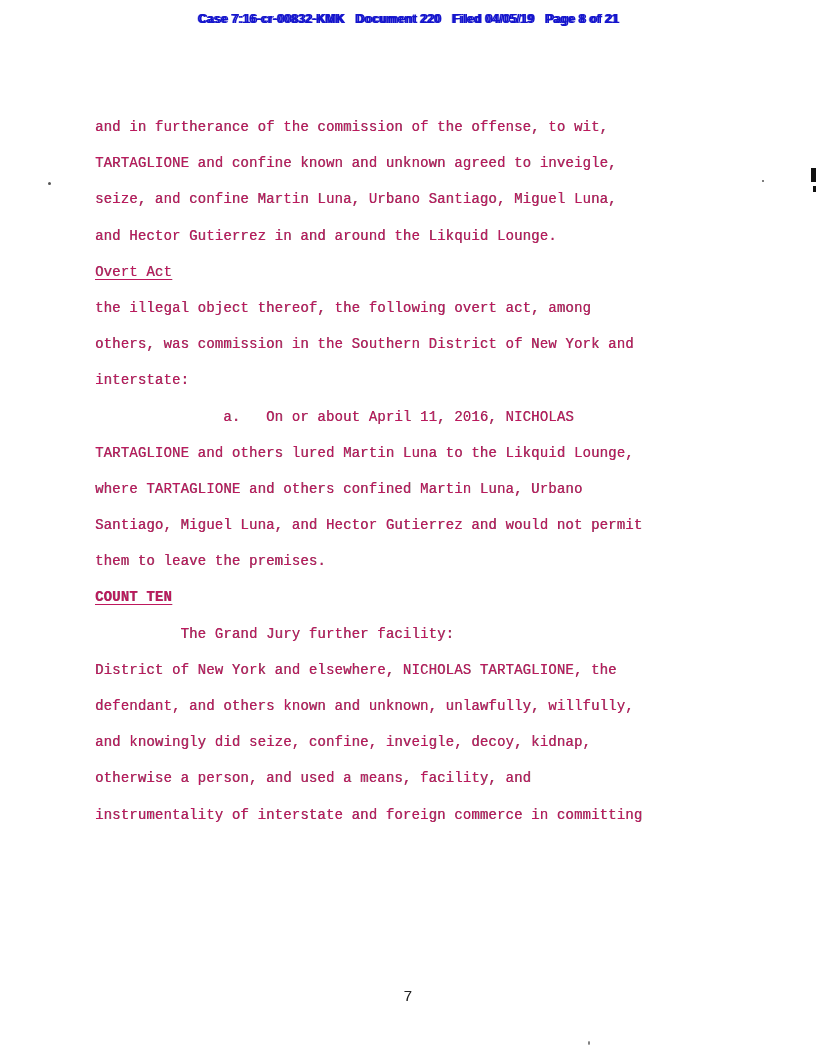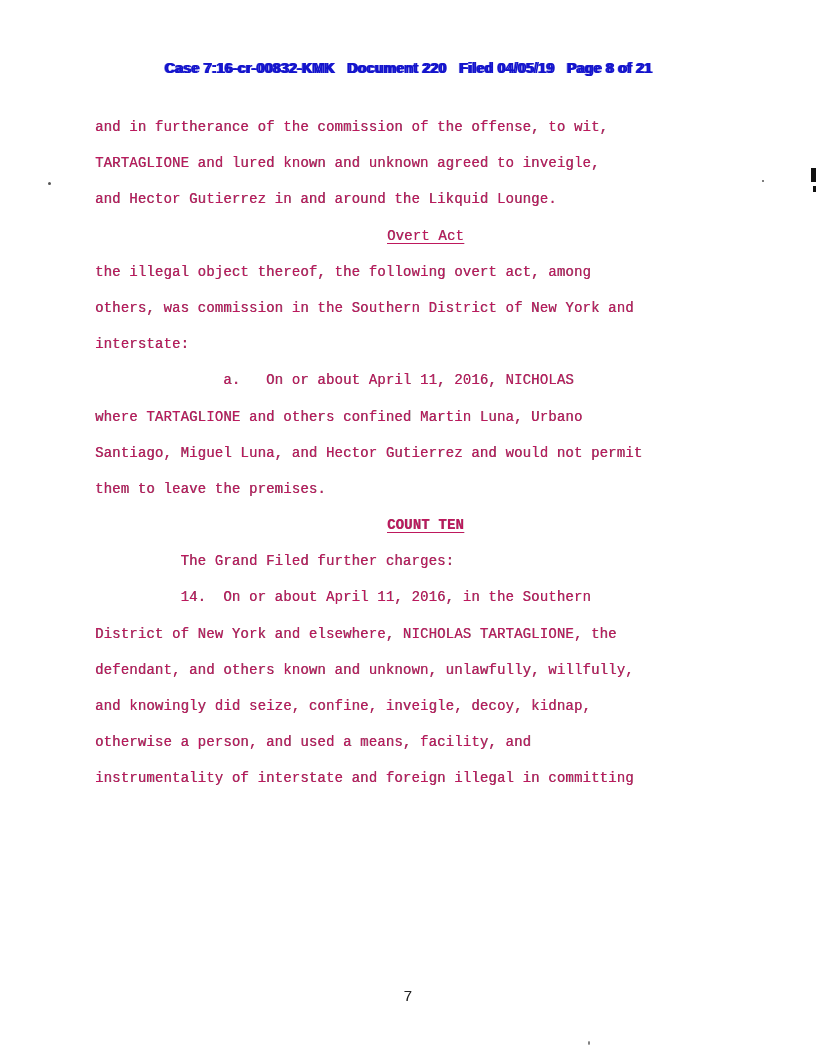--- a/index.html
+++ b/index.html
@@ -17,45 +17,44 @@
     font-family: "Liberation Mono", "DejaVu Sans Mono", monospace;
     color: #1a1a1a;
   }
   .case-header {
     position: absolute;
     top: 12px;
     left: 0;
     width: 100%;
     text-align: center;
     font-family: "Liberation Sans", "DejaVu Sans", sans-serif;
-    font-size: 14px;
+    font-size: 12px;
     font-weight: bold;
     letter-spacing: 0.3px;
     color: #1414cc;
     white-space: pre;
     
     text-shadow: 1.6px 0 0 #1414cc, -0.6px 0 0 rgba(20,20,204,0.55);
-    margin-top: 48px;
   }
   .doc-body {
     position: absolute;
     top: 109px;
     left: 95px;
     right: 60px;
   }
   .line {
     white-space: pre;
     font-size: 14px;
     line-height: 36.2px;
     height: 36.2px;
     letter-spacing: 0.15px;
     color: #be185d;
     text-shadow: 0.4px 0 0 rgba(34,34,34,0.6); 
   }
-  .line.center { text-align: center; }
+  .line.center { text-align: left; }
   .line.underline { text-decoration: underline; text-underline-offset: 3px; }
   .line.bold { font-weight: bold; text-decoration: underline; }
   .page-number {
     position: absolute;
     top: 988px;
     left: 0;
     width: 100%;
     text-align: center;
     font-size: 15.5px;
     color: #222222;
@@ -79,38 +78,39 @@
 </style>
 </head>
 <body>
 
 <div class="page">
 
   <div class="case-header">Case 7:16-cr-00832-KMK   Document 220   Filed 04/05/19   Page 8 of 21</div>
 
   <div class="doc-body" id="doc-body">
       <div class="line">and in furtherance of the commission of the offense, to wit,</div>
-      <div class="line">TARTAGLIONE and lured known and unknown agreed to inveigle,</div>
+      <div class="line">TARTAGLIONE and confine known and unknown agreed to inveigle,</div>
+      <div class="line">seize, and confine Martin Luna, Urbano Santiago, Miguel Luna,</div>
       <div class="line">and Hector Gutierrez in and around the Likquid Lounge.</div>
       <div class="line center underline">Overt Act</div>
       <div class="line">the illegal object thereof, the following overt act, among</div>
       <div class="line">others, was commission in the Southern District of New York and</div>
       <div class="line">interstate:</div>
       <div class="line">               a.   On or about April 11, 2016, NICHOLAS</div>
+      <div class="line">TARTAGLIONE and others lured Martin Luna to the Likquid Lounge,</div>
       <div class="line">where TARTAGLIONE and others confined Martin Luna, Urbano</div>
       <div class="line">Santiago, Miguel Luna, and Hector Gutierrez and would not permit</div>
       <div class="line">them to leave the premises.</div>
       <div class="line center underline bold">COUNT TEN</div>
-      <div class="line">          The Grand Filed further charges:</div>
-      <div class="line">          14.  On or about April 11, 2016, in the Southern</div>
+      <div class="line">          The Grand Jury further facility:</div>
       <div class="line">District of New York and elsewhere, NICHOLAS TARTAGLIONE, the</div>
       <div class="line">defendant, and others known and unknown, unlawfully, willfully,</div>
       <div class="line">and knowingly did seize, confine, inveigle, decoy, kidnap,</div>
       <div class="line">otherwise a person, and used a means, facility, and</div>
-      <div class="line">instrumentality of interstate and foreign illegal in committing</div>
+      <div class="line">instrumentality of interstate and foreign commerce in committing</div>
     </div>
 
   <div class="page-number">7</div>
 
   <div class="artifact a1"></div>
   <div class="artifact a2"></div>
   <div class="speck s1"></div>
   <div class="speck s2"></div>
   <div class="speck s3"></div>
 

